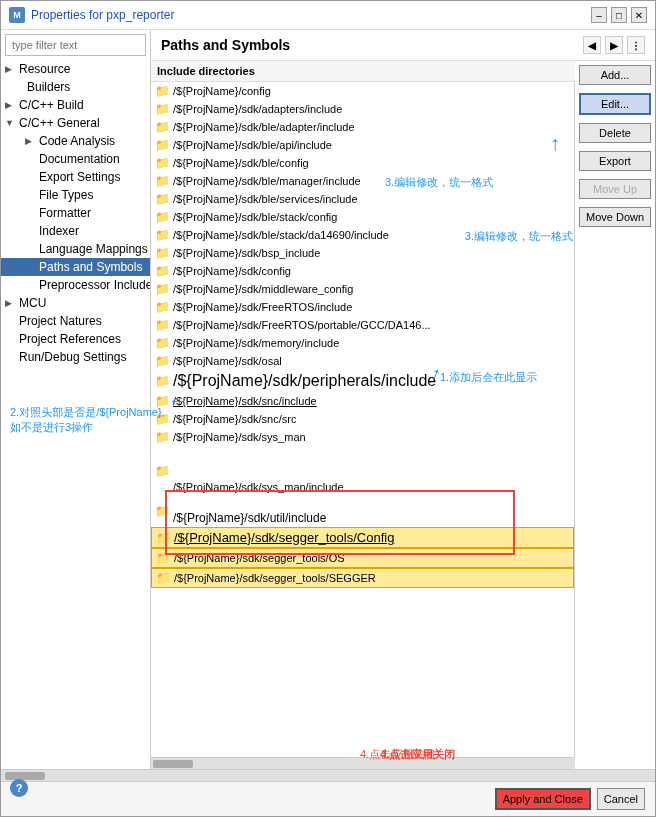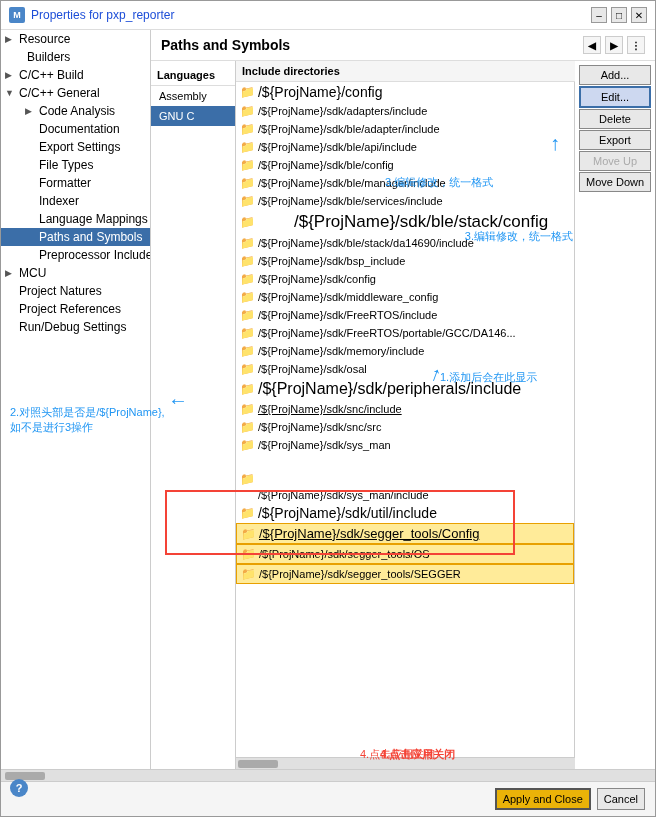--- a/index.html
+++ b/index.html
@@ -41,21 +41,21 @@
     .lang-item.selected { background: #3b6ea8; color: white; }
 
     .include-panel { flex: 1; display: flex; flex-direction: column; overflow: hidden; position: relative; }
     .include-header { font-size: 11px; font-weight: bold; padding: 4px 6px; border-bottom: 1px solid #ddd; background: #f5f5f5; }
 
     .include-list { flex: 1; overflow-y: auto; border-right: 1px solid #ccc; }
     .include-item { padding: 2px 4px; display: flex; align-items: center; gap: 3px; cursor: pointer; font-size: 11px; }
     .include-item.highlighted { background: #ffeb99; border: 1px solid #e8a000; }
     .folder-icon { color: #f0c040; font-size: 12px; }
 
-    .buttons-panel { width: 80px; padding: 4px; display: flex; flex-direction: column; gap: 1px; flex-shrink: 0; }
+    .buttons-panel { width: 80px; padding: 4px; display: flex; flex-direction: column; gap: 8px; flex-shrink: 0; }
     .btn { padding: 3px 6px; border: 1px solid #888; background: #e8e8e8; cursor: pointer; font-size: 11px; text-align: center; white-space: nowrap; }
     .btn.primary { border-color: #3b6ea8; }
     .btn.disabled { color: #aaa; cursor: default; }
 
     .bottom-bar { border-top: 1px solid #ccc; padding: 6px 10px; display: flex; justify-content: flex-end; gap: 6px; background: #f5f5f5; }
 
     .scrollbar-h { height: 12px; background: #e0e0e0; border-top: 1px solid #ccc; display: flex; align-items: center; padding: 0 2px; }
     .scrollbar-thumb { width: 40px; height: 8px; background: #aaa; border-radius: 2px; }
   </style>
 </head>
@@ -69,20 +69,21 @@
     <div class="title-bar-controls">
       <div class="title-ctrl">–</div>
       <div class="title-ctrl">□</div>
       <div class="title-ctrl">✕</div>
     </div>
   </div>
 
   <div class="dialog-body">
 
     <div class="left-panel">
+      <input class="filter-input" type="text" placeholder="type filter text" style="">
 
       <div id="tree-container">
           <div class="tree-item">
             <span class="tree-arrow">▶</span>
             <span class="tree-label">Resource</span>
           </div>
           <div class="tree-item indent1">
             <span class="tree-arrow"></span>
             <span class="tree-label">Builders</span>
           </div>
@@ -155,34 +156,27 @@
         <span>Paths and Symbols</span>
         <div class="nav-icons">
           <div class="nav-icon">◀</div>
           <div class="nav-icon">▶</div>
           <div class="nav-icon">⋮</div>
         </div>
       </div>
 
       <div class="paths-content" style="position:relative; flex:1; overflow:hidden;">
 
-        <div class="languages-panel">
-          <div class="lang-header">Languages</div>
-          <div id="lang-container">
-              <div class="lang-item">Assembly</div>
-              <div class="lang-item selected">GNU C</div>
-            </div>
-        </div>
 
         <div class="include-panel">
           <div class="include-header">Include directories</div>
           <div class="include-list" id="include-list">
               <div class="include-item">
                 <span class="folder-icon">📁</span>
-                <span style="font-size:14px;">/${ProjName}/config</span>
+                <span style="font-size:11px;">/${ProjName}/config</span>
               </div>
               <div class="include-item">
                 <span class="folder-icon">📁</span>
                 <span style="font-size:11px;">/${ProjName}/sdk/adapters/include</span>
               </div>
               <div class="include-item">
                 <span class="folder-icon">📁</span>
                 <span style="font-size:11px;">/${ProjName}/sdk/ble/adapter/include</span>
               </div>
               <div class="include-item">
@@ -196,21 +190,21 @@
               <div class="include-item">
                 <span class="folder-icon">📁</span>
                 <span style="font-size:11px;">/${ProjName}/sdk/ble/manager/include</span>
               </div>
               <div class="include-item">
                 <span class="folder-icon">📁</span>
                 <span style="font-size:11px;">/${ProjName}/sdk/ble/services/include</span>
               </div>
               <div class="include-item">
                 <span class="folder-icon">📁</span>
-                <span style="font-size:17px;margin-left:36px;">/${ProjName}/sdk/ble/stack/config</span>
+                <span style="font-size:11px;">/${ProjName}/sdk/ble/stack/config</span>
               </div>
               <div class="include-item">
                 <span class="folder-icon">📁</span>
                 <span style="font-size:11px;">/${ProjName}/sdk/ble/stack/da14690/include</span>
               </div>
               <div class="include-item">
                 <span class="folder-icon">📁</span>
                 <span style="font-size:11px;">/${ProjName}/sdk/bsp_include</span>
               </div>
               <div class="include-item">
@@ -252,21 +246,21 @@
               <div class="include-item">
                 <span class="folder-icon">📁</span>
                 <span style="font-size:11px;text-align:center;">/${ProjName}/sdk/sys_man</span>
               </div>
               <div class="include-item">
                 <span class="folder-icon">📁</span>
                 <span style="font-size:11px;margin-top:33px;">/${ProjName}/sdk/sys_man/include</span>
               </div>
               <div class="include-item">
                 <span class="folder-icon">📁</span>
-                <span style="font-size:14px;">/${ProjName}/sdk/util/include</span>
+                <span style="font-size:12px;margin-top:14px;">/${ProjName}/sdk/util/include</span>
               </div>
               <div class="include-item highlighted">
                 <span class="folder-icon">📁</span>
                 <span style="font-size:13px;text-decoration:underline;">/${ProjName}/sdk/segger_tools/Config</span>
               </div>
               <div class="include-item highlighted">
                 <span class="folder-icon">📁</span>
                 <span style="font-size:11px;">/${ProjName}/sdk/segger_tools/OS</span>
               </div>
               <div class="include-item highlighted">
@@ -297,21 +291,21 @@
 
     </div>
   </div>
 
   <div style="border-top:1px solid #ccc; height:12px; background:#e0e0e0; display:flex; padding:2px 4px;">
     <div style="width:40px; height:8px; background:#aaa; border-radius:2px;"></div>
   </div>
 
   <div class="bottom-bar">
     <span style="position:absolute; left:380px; bottom:55px; color:#f44336; font-size:11px; font-weight:bold;">4.点击应用关闭</span>
-    <button class="btn primary" style="background:#eab308; border:2px solid #555;">Apply and Close</button>
+    <button class="btn primary" style="background:#ef4444; border:2px solid #555;">Apply and Close</button>
     <button class="btn">Cancel</button>
   </div>
 
 <div style="position: absolute; top: 370px; left: 440px; color: rgb(33, 150, 243); font-size: 11px; white-space: nowrap; pointer-events: none; z-index: 10;">1.添加后会在此显示</div>
     <div style="position: absolute; top: 405px; left: 10px; color: rgb(33, 150, 243); font-size: 11px; white-space: pre; pointer-events: none; z-index: 10;">2.对照头部是否是/${ProjName},
 如不是进行3操作</div>
     <div style="position: absolute; top: 175px; left: 385px; color: rgb(33, 150, 243); font-size: 11px; white-space: nowrap; pointer-events: none; z-index: 10;">3.编辑修改，统一格式</div>
     <div style="position: absolute; bottom: 55px; left: 360px; color: rgb(244, 67, 54); font-size: 11px; white-space: nowrap; pointer-events: none; z-index: 10;">4.点击应用关闭</div>
     <div style="position: absolute; top: 490px; left: 165px; width: 350px; height: 65px; border: 2px solid rgb(244, 67, 54); pointer-events: none; z-index: 9;"></div>
     <div style="position: absolute; top: 387px; left: 168px; color: rgb(33, 150, 243); font-size: 20px; pointer-events: none; z-index: 10;">←</div>

